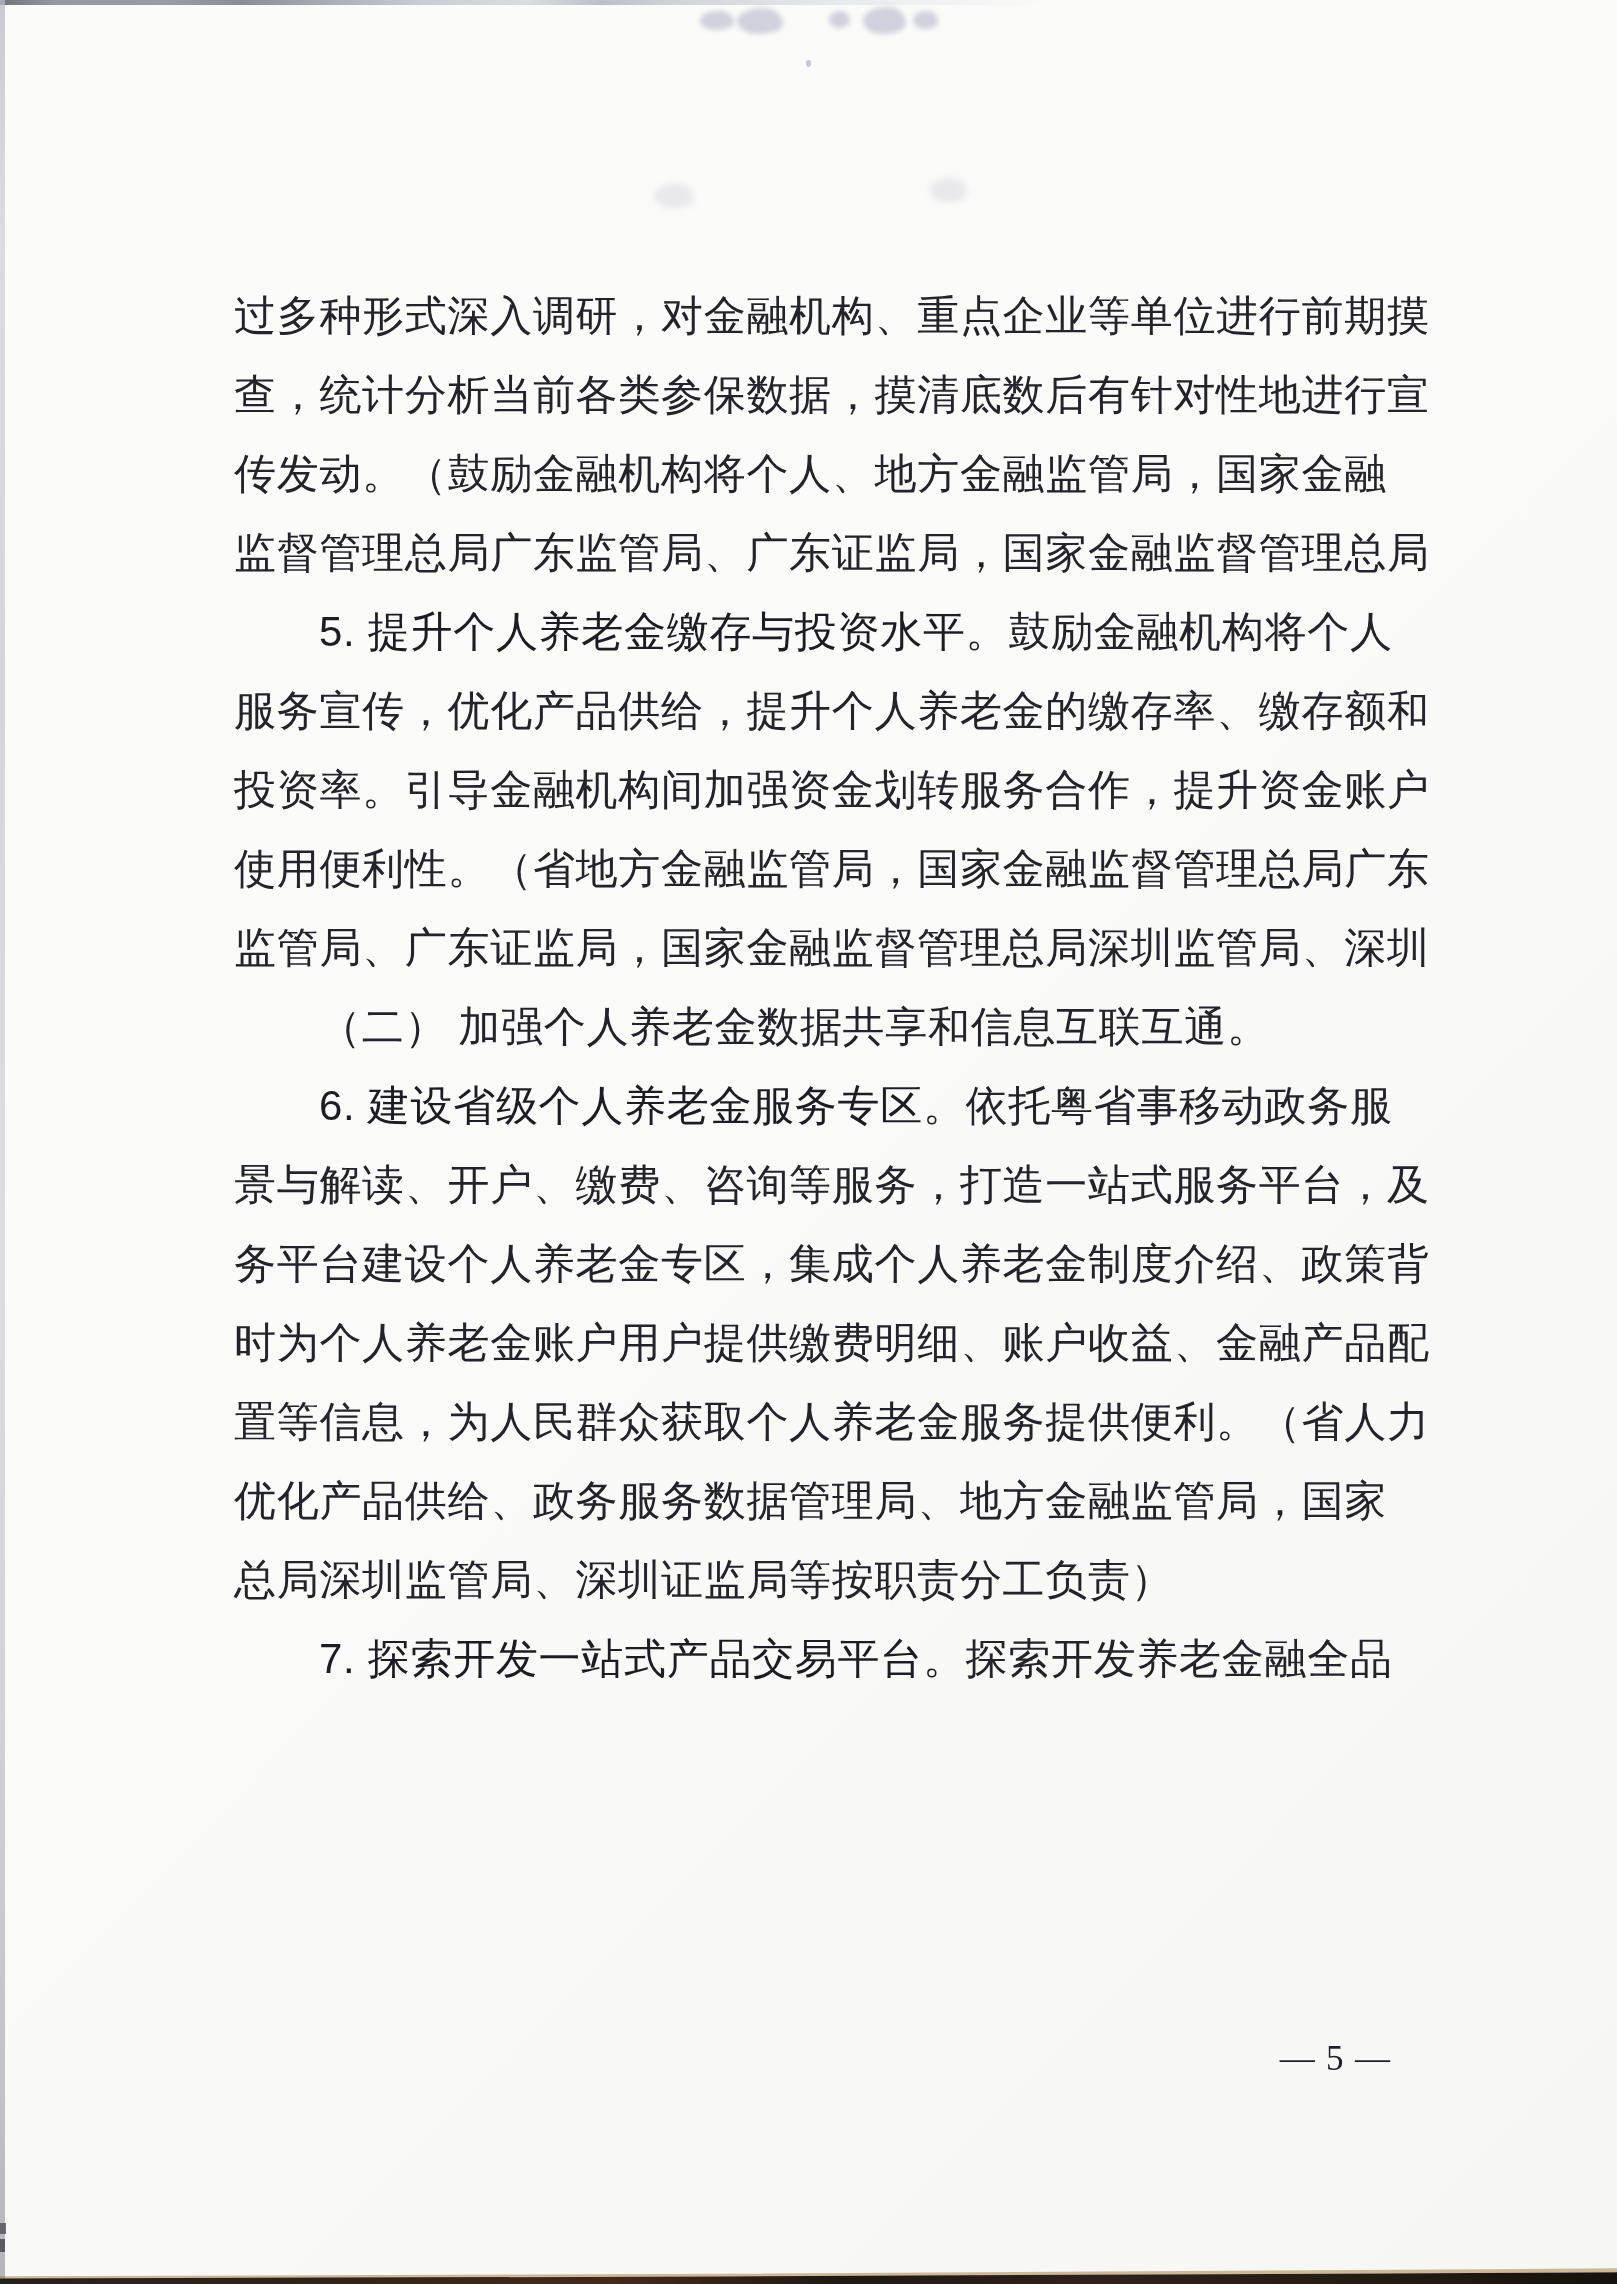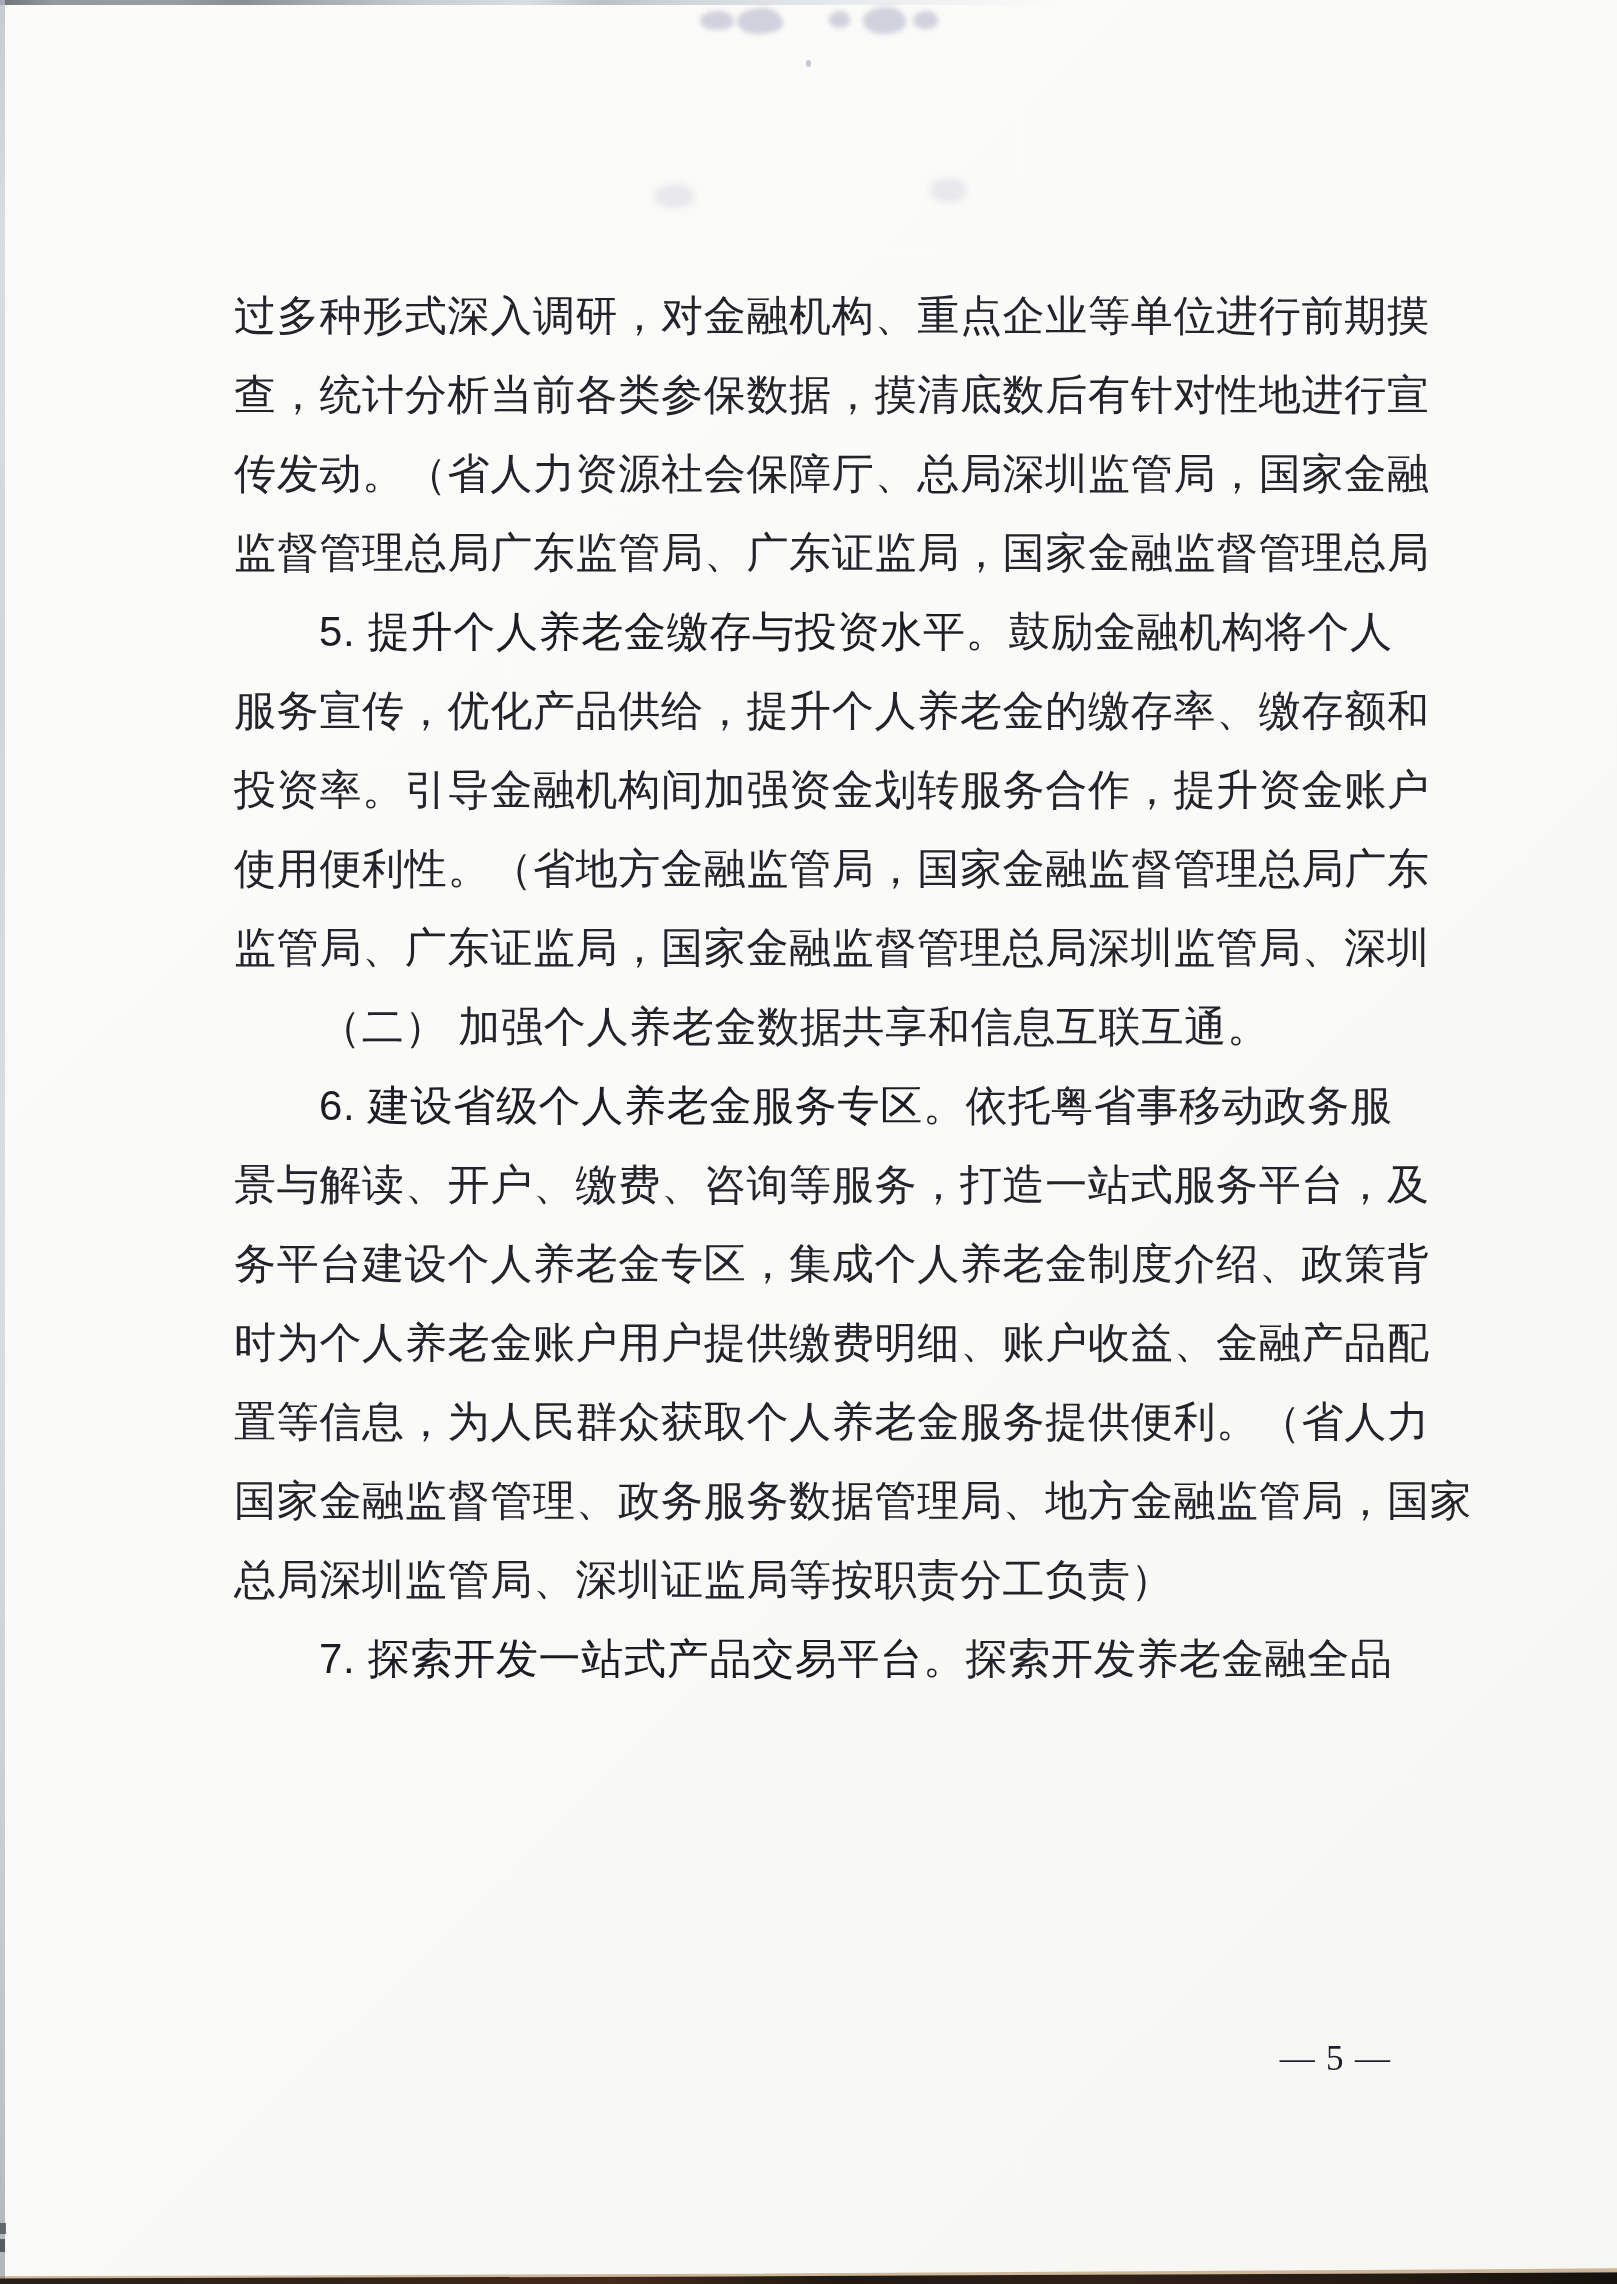--- a/index.html
+++ b/index.html
@@ -121,34 +121,34 @@
   <div class="smudge s3"></div>
   <div class="smudge s4"></div>
   <div class="smudge s5"></div>
   <div class="smudge s6"></div>
   <div class="smudge s7"></div>
   <div class="speck"></div>
 
   <main class="text-block">
     <p class="line"><span class="hd"></span><span>过多种形式深入调研，对金融机构、重点企业等单位进行前期摸</span></p>
     <p class="line"><span class="hd"></span><span>查，统计分析当前各类参保数据，摸清底数后有针对性地进行宣</span></p>
-    <p class="line"><span class="hd"></span><span>传发动。（省人力资源社会保障厅、总局深圳监管局，国家金融</span></p>
+    <p class="line"><span class="hd"></span><span>传发动。（鼓励金融机构将个人、地方金融监管局，国家金融</span></p>
     <p class="line"><span class="hd"></span><span>监督管理总局广东监管局、广东证监局，国家金融监督管理总局</span></p>
     <p class="line indent"><span class="hd">5. 提升个人养老金缴存与投资水平。</span><span>鼓励金融机构将个人</span></p>
     <p class="line"><span class="hd"></span><span>服务宣传，优化产品供给，提升个人养老金的缴存率、缴存额和</span></p>
     <p class="line"><span class="hd"></span><span>投资率。引导金融机构间加强资金划转服务合作，提升资金账户</span></p>
     <p class="line"><span class="hd"></span><span>使用便利性。（省地方金融监管局，国家金融监督管理总局广东</span></p>
     <p class="line"><span class="hd"></span><span>监管局、广东证监局，国家金融监督管理总局深圳监管局、深圳</span></p>
     <p class="line indent"><span class="hd"></span><span>（二） 加强个人养老金数据共享和信息互联互通。</span></p>
     <p class="line indent"><span class="hd">6. 建设省级个人养老金服务专区。</span><span>依托粤省事移动政务服</span></p>
     <p class="line"><span class="hd"></span><span>景与解读、开户、缴费、咨询等服务，打造一站式服务平台，及</span></p>
     <p class="line"><span class="hd"></span><span>务平台建设个人养老金专区，集成个人养老金制度介绍、政策背</span></p>
     <p class="line"><span class="hd"></span><span>时为个人养老金账户用户提供缴费明细、账户收益、金融产品配</span></p>
     <p class="line"><span class="hd"></span><span>置等信息，为人民群众获取个人养老金服务提供便利。（省人力</span></p>
-    <p class="line"><span class="hd"></span><span>国家金融监督管理、政务服务数据管理局、地方金融监管局，国家</span></p>
+    <p class="line"><span class="hd"></span><span>优化产品供给、政务服务数据管理局、地方金融监管局，国家</span></p>
     <p class="line"><span class="hd"></span><span>总局深圳监管局、深圳证监局等按职责分工负责）</span></p>
     <p class="line indent"><span class="hd">7. 探索开发一站式产品交易平台。</span><span>探索开发养老金融全品</span></p>
   </main>
 
   <div class="page-number">— 5 —</div>
 
   <div class="bottom-fringe"></div>
   <div class="bottom-band"></div>
 
 </div>

